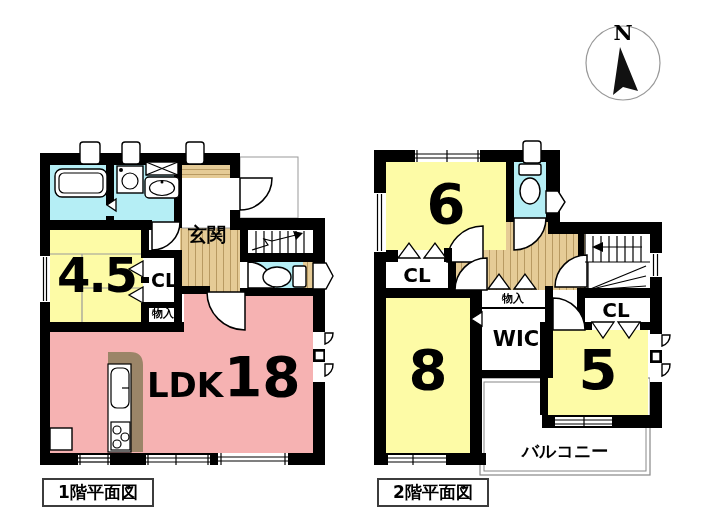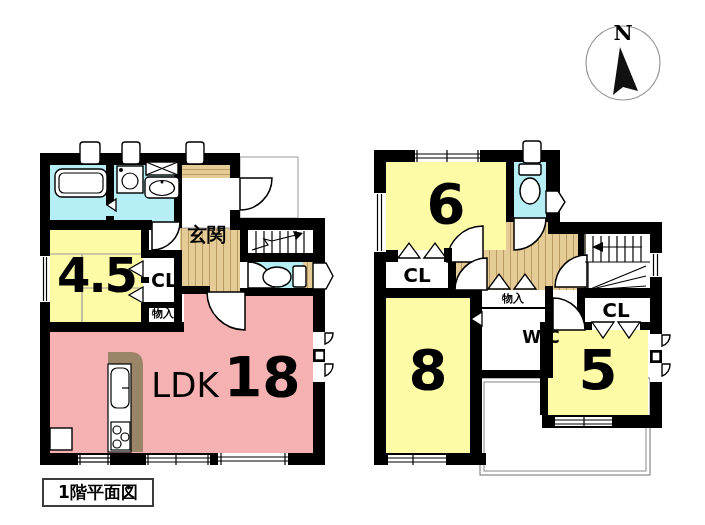--- a/index.html
+++ b/index.html
@@ -320,25 +320,27 @@
   </g>
 </svg>
 
 
 <div class="lbl serif" style="left:607px;top:22px;width:32px;font-size:21px;">N</div>
 
 <div class="lbl" style="left:182px;top:181px;width:50px;font-size:19px;margin-top:44px;">玄関</div>
 <div class="lbl" style="left:146px;top:271px;width:36px;font-size:19px;">CL</div>
 <div class="lbl" style="left:144px;top:308px;width:38px;font-size:11px;">物入</div>
 <div class="lbl" style="left:50px;top:251px;width:93px;font-size:48px;letter-spacing:-2px;font-weight:800;text-align:center;">4.5</div>
-<div class="lbl" style="left:146px;top:368px;width:78px;font-size:34px;font-weight:400;">LDK</div>
+<div class="lbl" style="left:146px;top:368px;width:78px;font-size:34px;font-weight:700;">LDK</div>
 <div class="lbl" style="left:224px;top:350px;width:70px;font-size:55px;font-weight:800;">18</div>
 <div class="capbox" style="left:42px;top:478px;width:108px;height:25px;font-size:17px;text-align:center;">1階平面図</div>
 
 <div class="lbl" style="left:420px;top:176px;width:52px;font-size:56px;font-weight:800;">6</div>
 <div class="lbl" style="left:392px;top:265px;width:50px;font-size:20px;">CL</div>
 <div class="lbl" style="left:402px;top:342px;width:52px;font-size:56px;font-weight:800;">8</div>
 <div class="lbl" style="left:487px;top:293px;width:52px;font-size:11px;">物入</div>
-<div class="lbl" style="left:512px;top:329px;width:58px;font-size:17px;">WIC</div>
+<div class="lbl" style="left:487px;top:329px;width:58px;font-size:21px;">WIC</div>
 <div class="lbl" style="left:591px;top:300px;width:50px;font-size:20px;">CL</div>
 <div class="lbl" style="left:572px;top:342px;width:52px;font-size:56px;font-weight:800;">5</div>
+<div class="lbl" style="left:502px;top:443px;width:126px;font-size:17px;">バルコニー</div>
+<div class="capbox" style="left:377px;top:478px;width:108px;height:25px;font-size:17px;">2階平面図</div>
 
 </div>
 
 </body></html>

